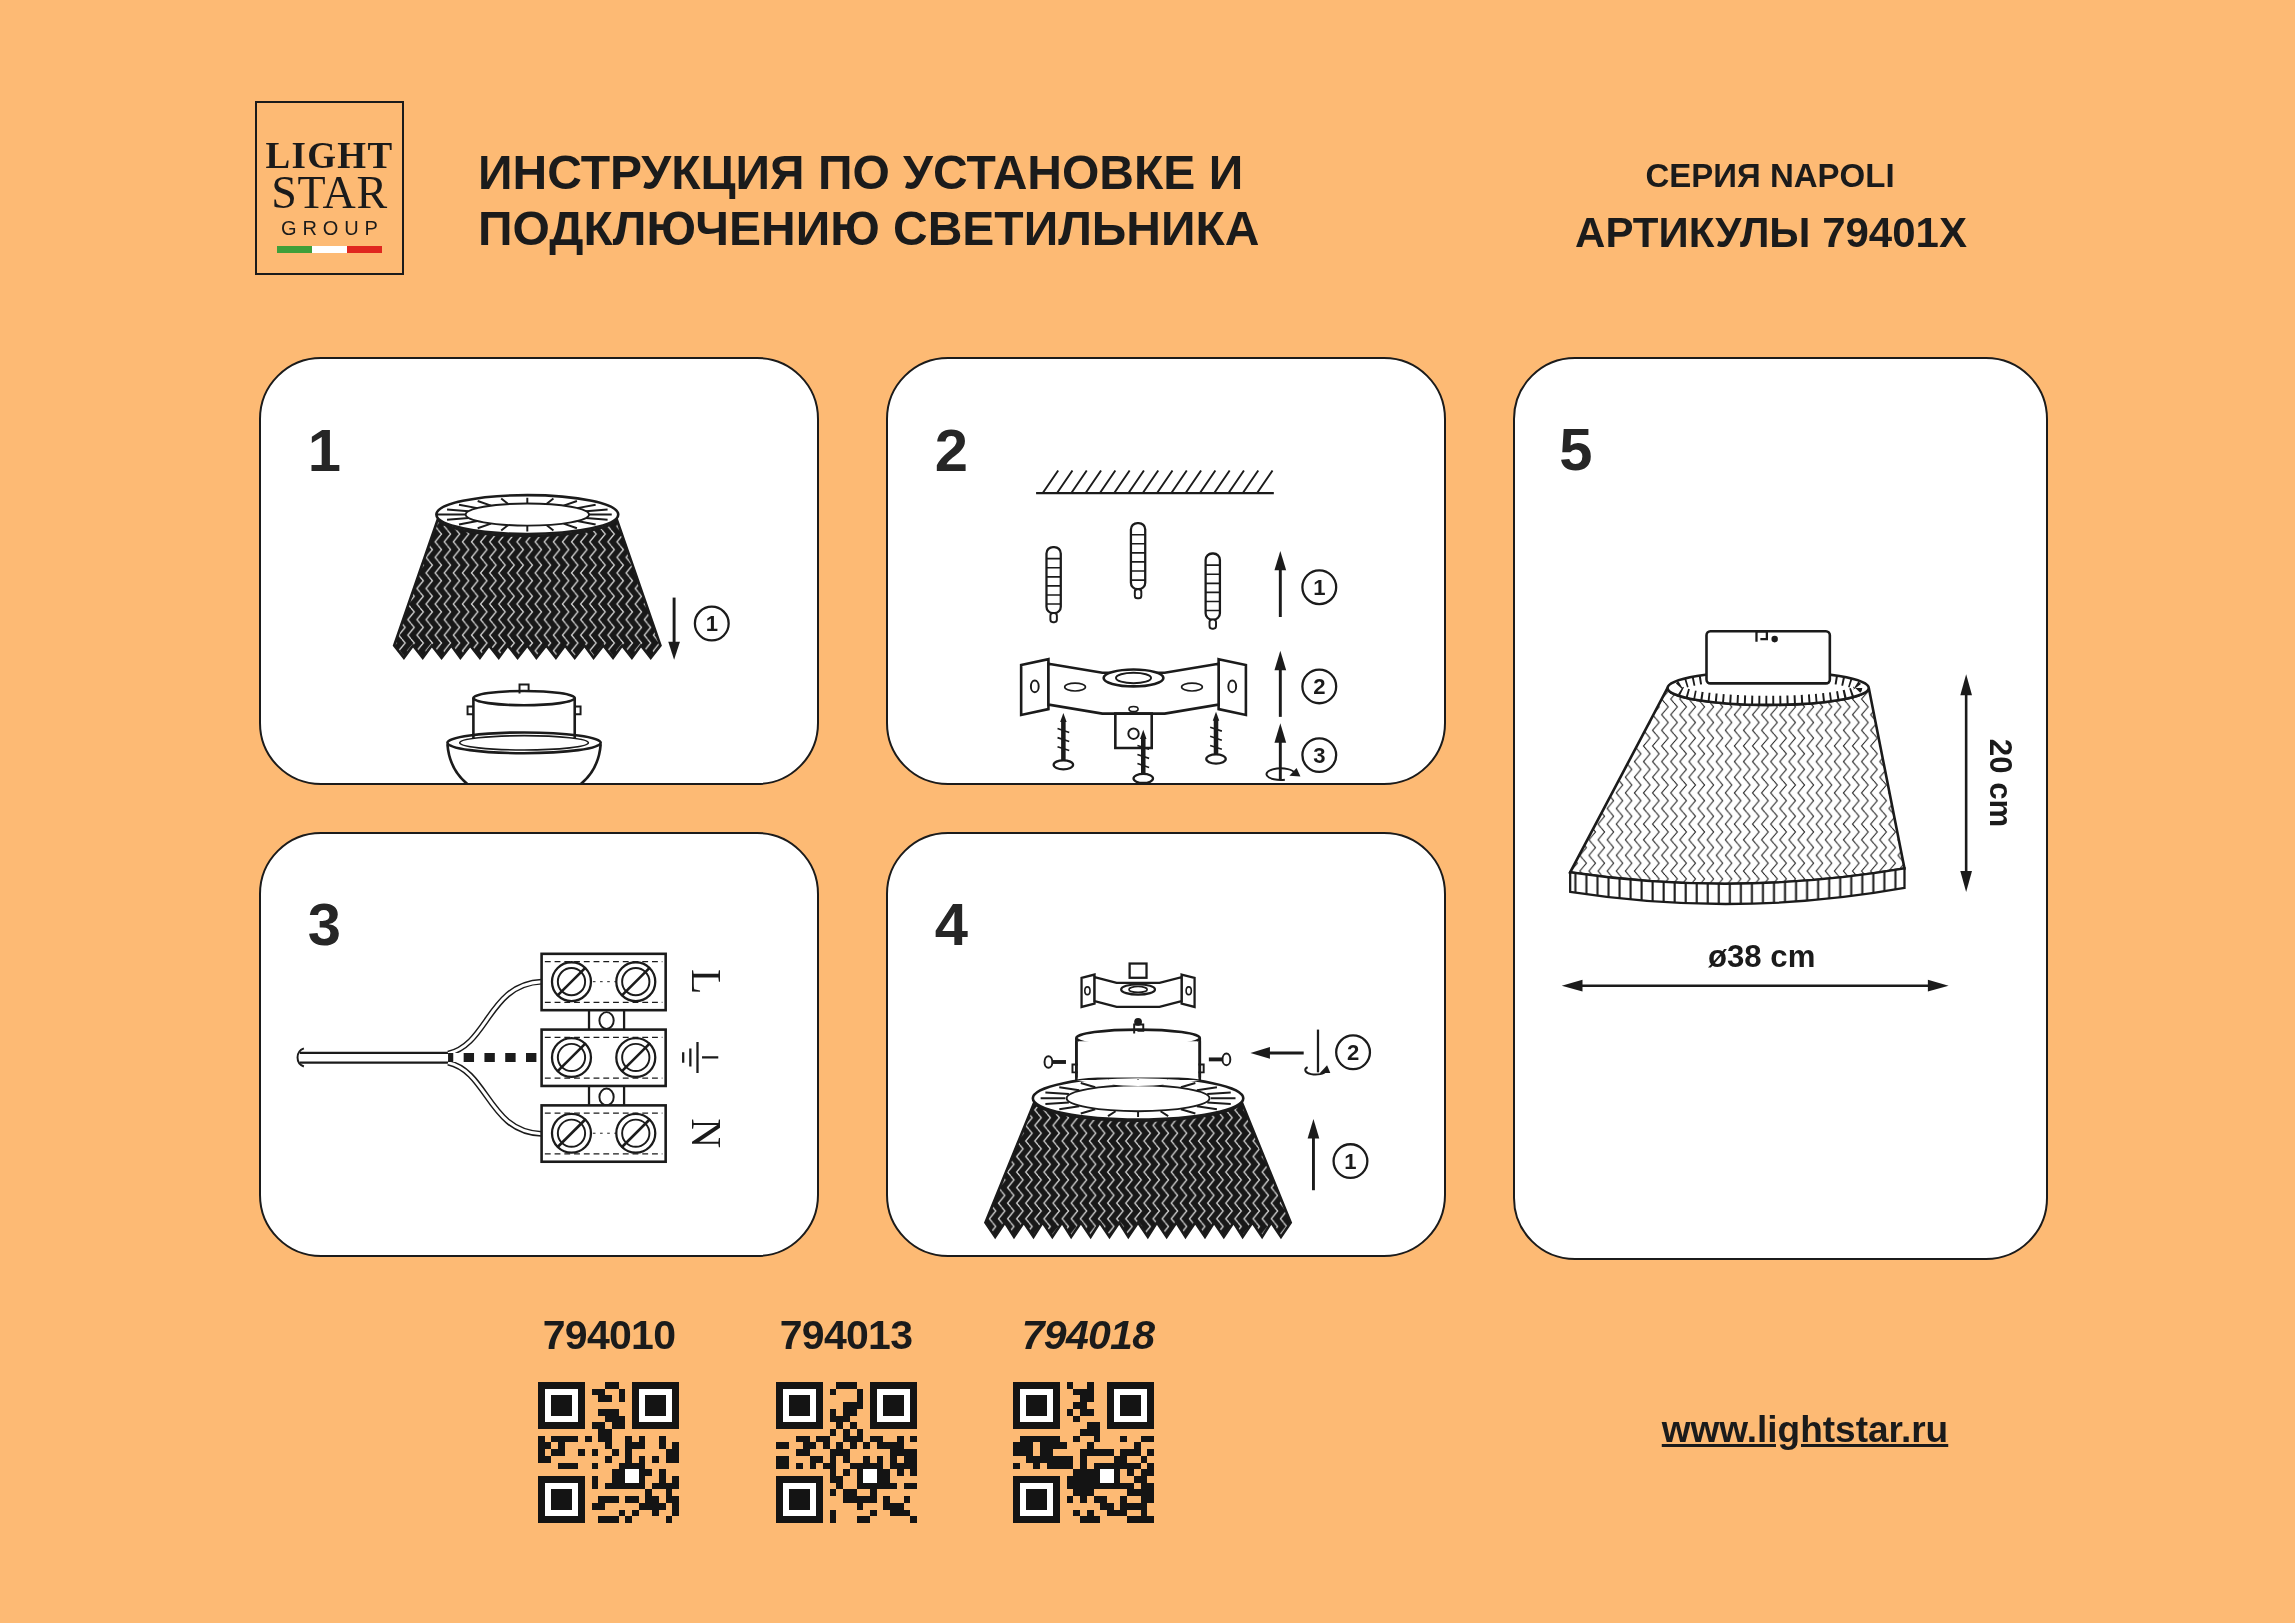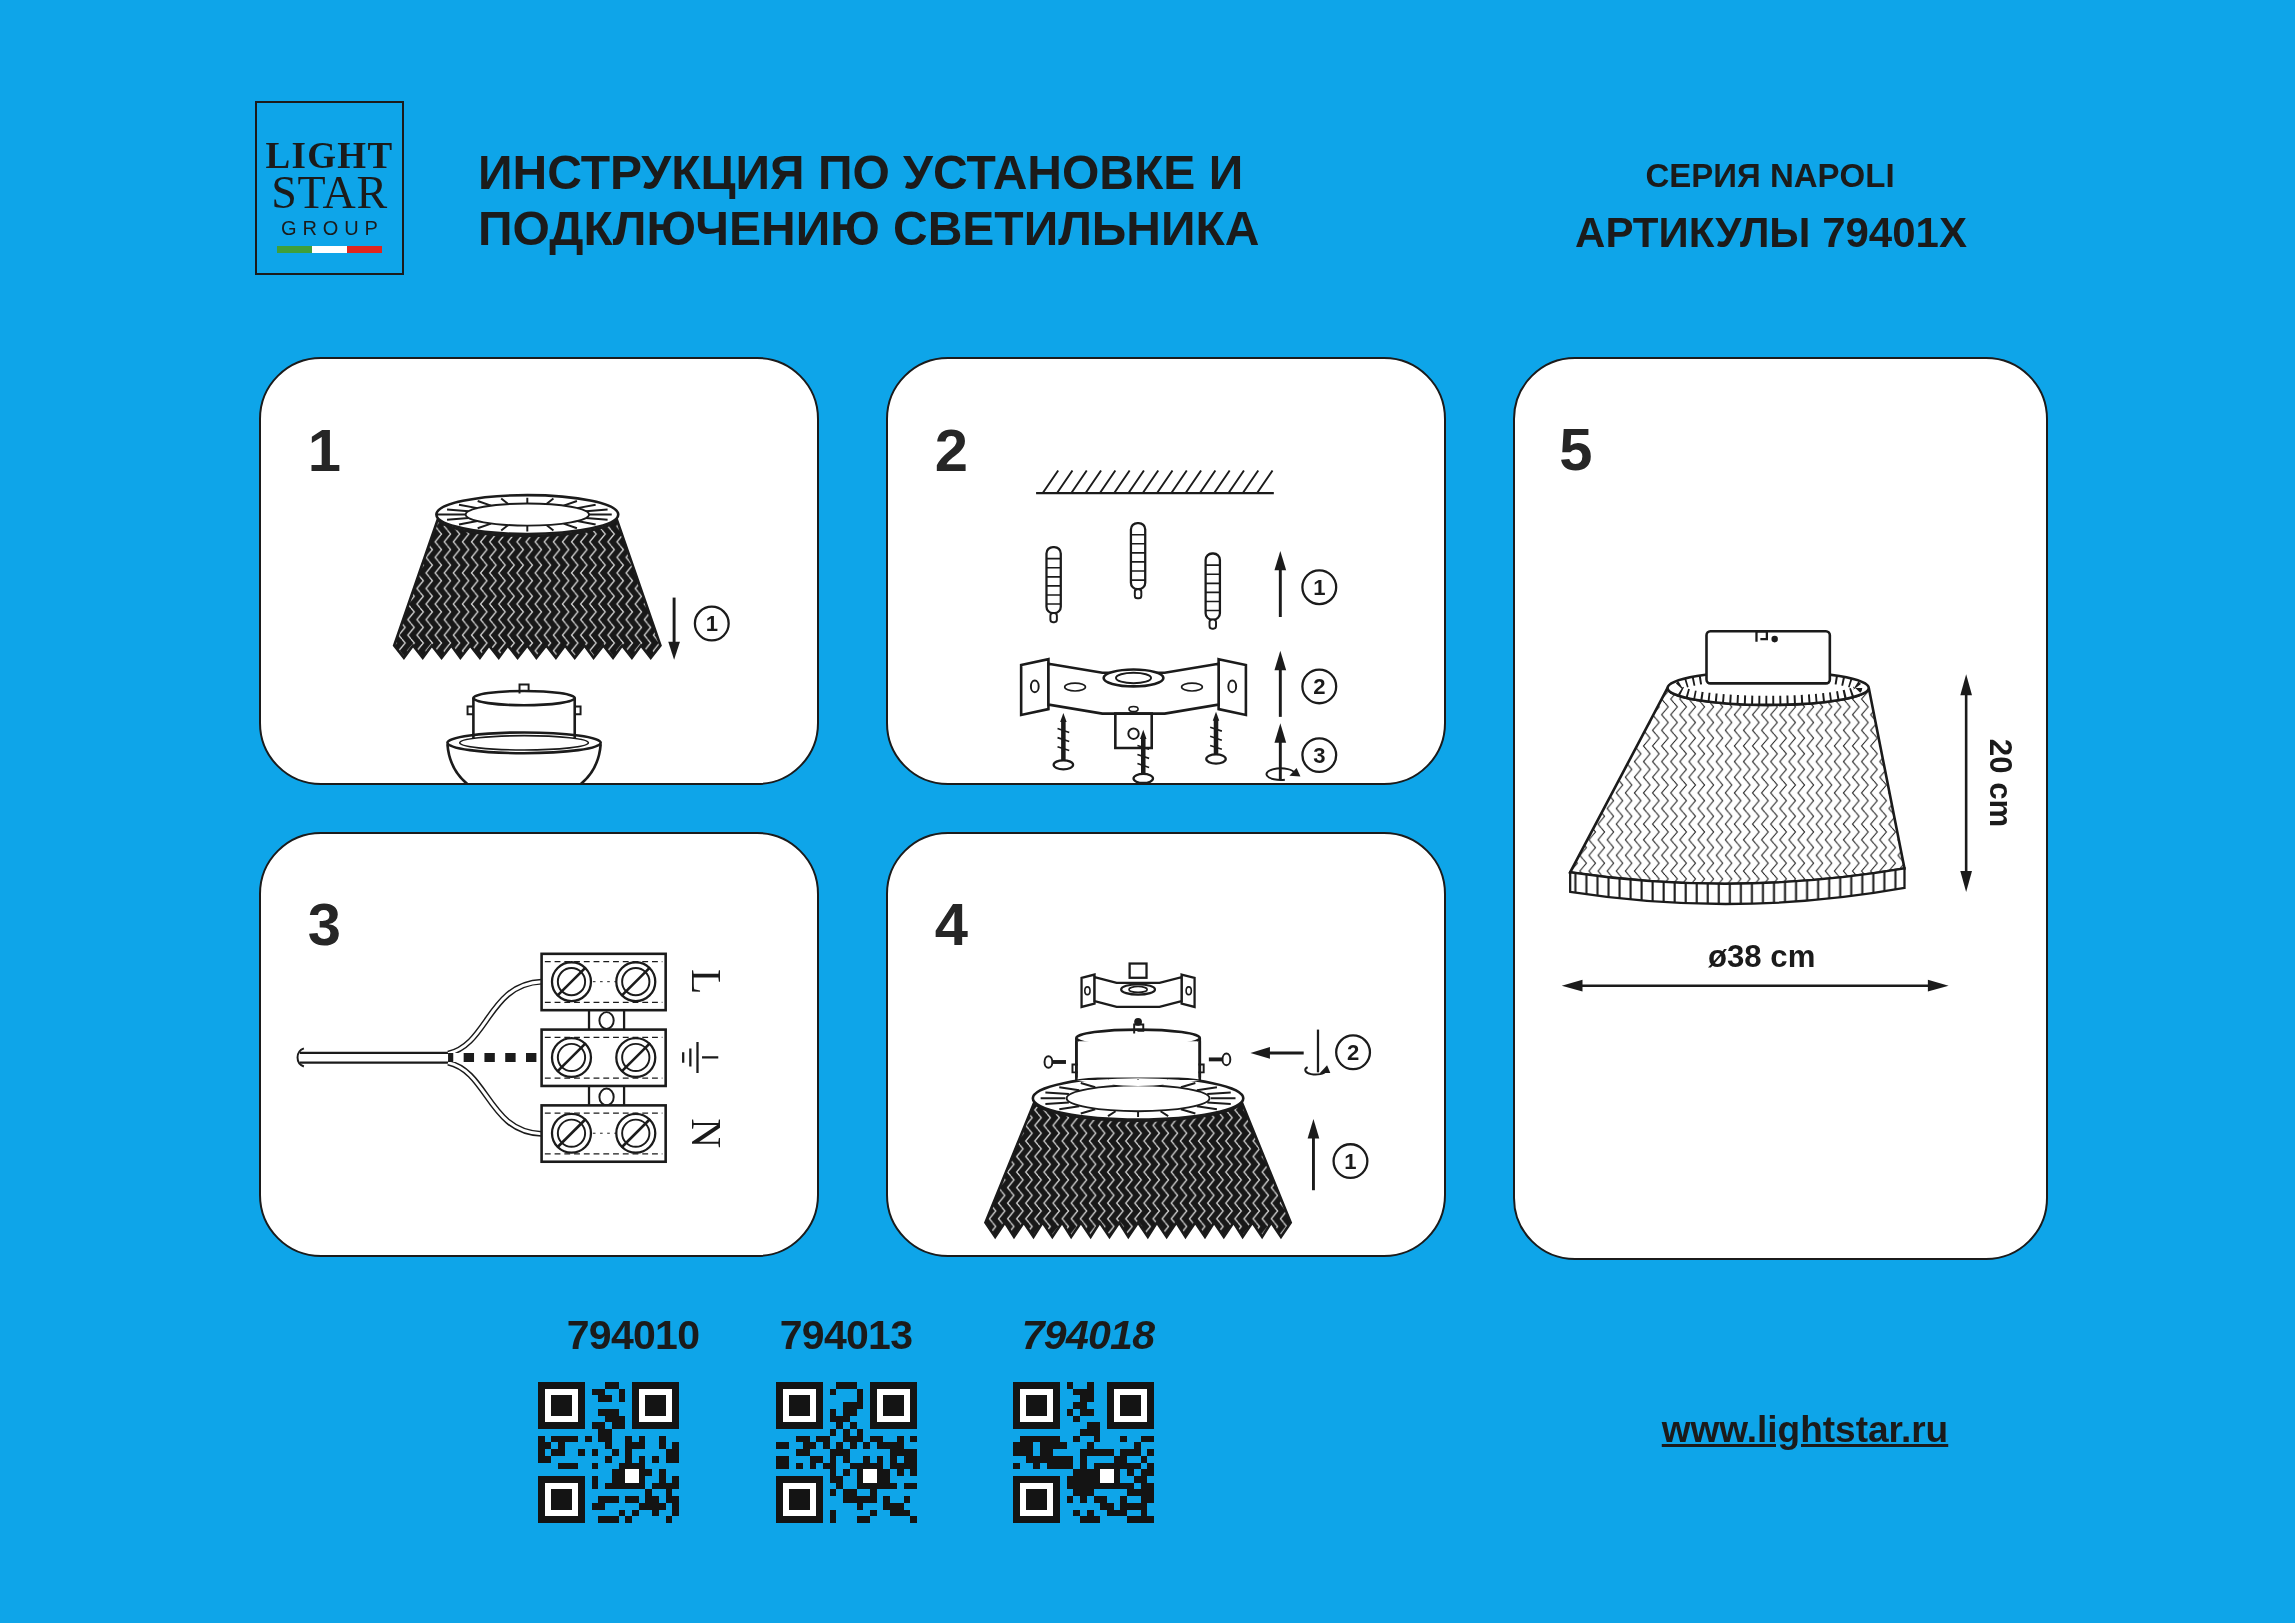--- a/index.html
+++ b/index.html
@@ -1,16 +1,16 @@
 <!DOCTYPE html>
 <html style="font-size:10.5px"><head>
 <meta charset="utf-8">
 <style>
   html,body{margin:0;padding:0;background:#fff;}
-  #page{position:relative;width:2295px;height:1623px;background:#0ea5e9;overflow:hidden;
+  #page{position:relative;width:2295px;height:1623px;background:#fdba74;overflow:hidden;
         font-family:"Liberation Sans",sans-serif;color:#1b1b1b;}
   
   .logo-box{position:absolute;left:255px;top:101px;width:149px;height:174px;border:2px solid #1b1b1b;
             display:flex;flex-direction:column;align-items:center;justify-content:flex-end;box-sizing:border-box;}
   .logo-w1{font-family:"Liberation Serif",serif;font-weight:bold;font-size:37px;line-height:33px;letter-spacing:1.3px;}
   .logo-w2{font-family:"Liberation Serif",serif;font-weight:normal;font-size:46px;line-height:41px;letter-spacing:0.7px;}
   .logo-w3{font-size:20px;letter-spacing:5.9px;margin:3.9px 0 6.5px 5.9px;font-weight:400;}
   .logo-flag{width:106px;height:7.2px;display:flex;margin-bottom:19.6px;}
   .logo-flag span{flex:1;height:100%;}
   .title{position:absolute;left:478px;top:145px;font-size:48px;font-weight:bold;line-height:56px;letter-spacing:0px;white-space:pre;}
@@ -316,21 +316,21 @@
 
       <g>
         <line x1="98" y1="962" x2="642" y2="962" stroke="#1b1b1b" stroke-width="4"></line>
         <polygon points="104,953 104,971 72,962" fill="#1b1b1b"></polygon>
         <polygon points="636,953 636,971 668,962" fill="#1b1b1b"></polygon>
         <text class="dim-t" x="380" y="934" text-anchor="middle">ø38 cm</text>
       </g>
     </svg>
   </div>
 
-  <div class="art-code" style="left:633px;top:1312px;">794010</div>
+  <div class="art-code" style="left:609px;top:1312px;">794010</div>
   <div class="art-code" style="left:846px;top:1312px;">794013</div>
   <div class="art-code" style="left:1088px;top:1312px;font-style:italic;">794018</div>
   <div class="qr" style="left:538px;top:1382px;"><svg viewBox="0 0 21 21" width="100%" height="100%" shape-rendering="crispEdges">
         <rect x="10" y="0" width="1" height="1" fill="#141414"></rect>
         <rect x="11" y="0" width="1" height="1" fill="#141414"></rect>
         <rect x="8" y="1" width="1" height="1" fill="#141414"></rect>
         <rect x="9" y="1" width="1" height="1" fill="#141414"></rect>
         <rect x="12" y="1" width="1" height="1" fill="#141414"></rect>
         <rect x="9" y="2" width="1" height="1" fill="#141414"></rect>
         <rect x="10" y="2" width="1" height="1" fill="#141414"></rect>

